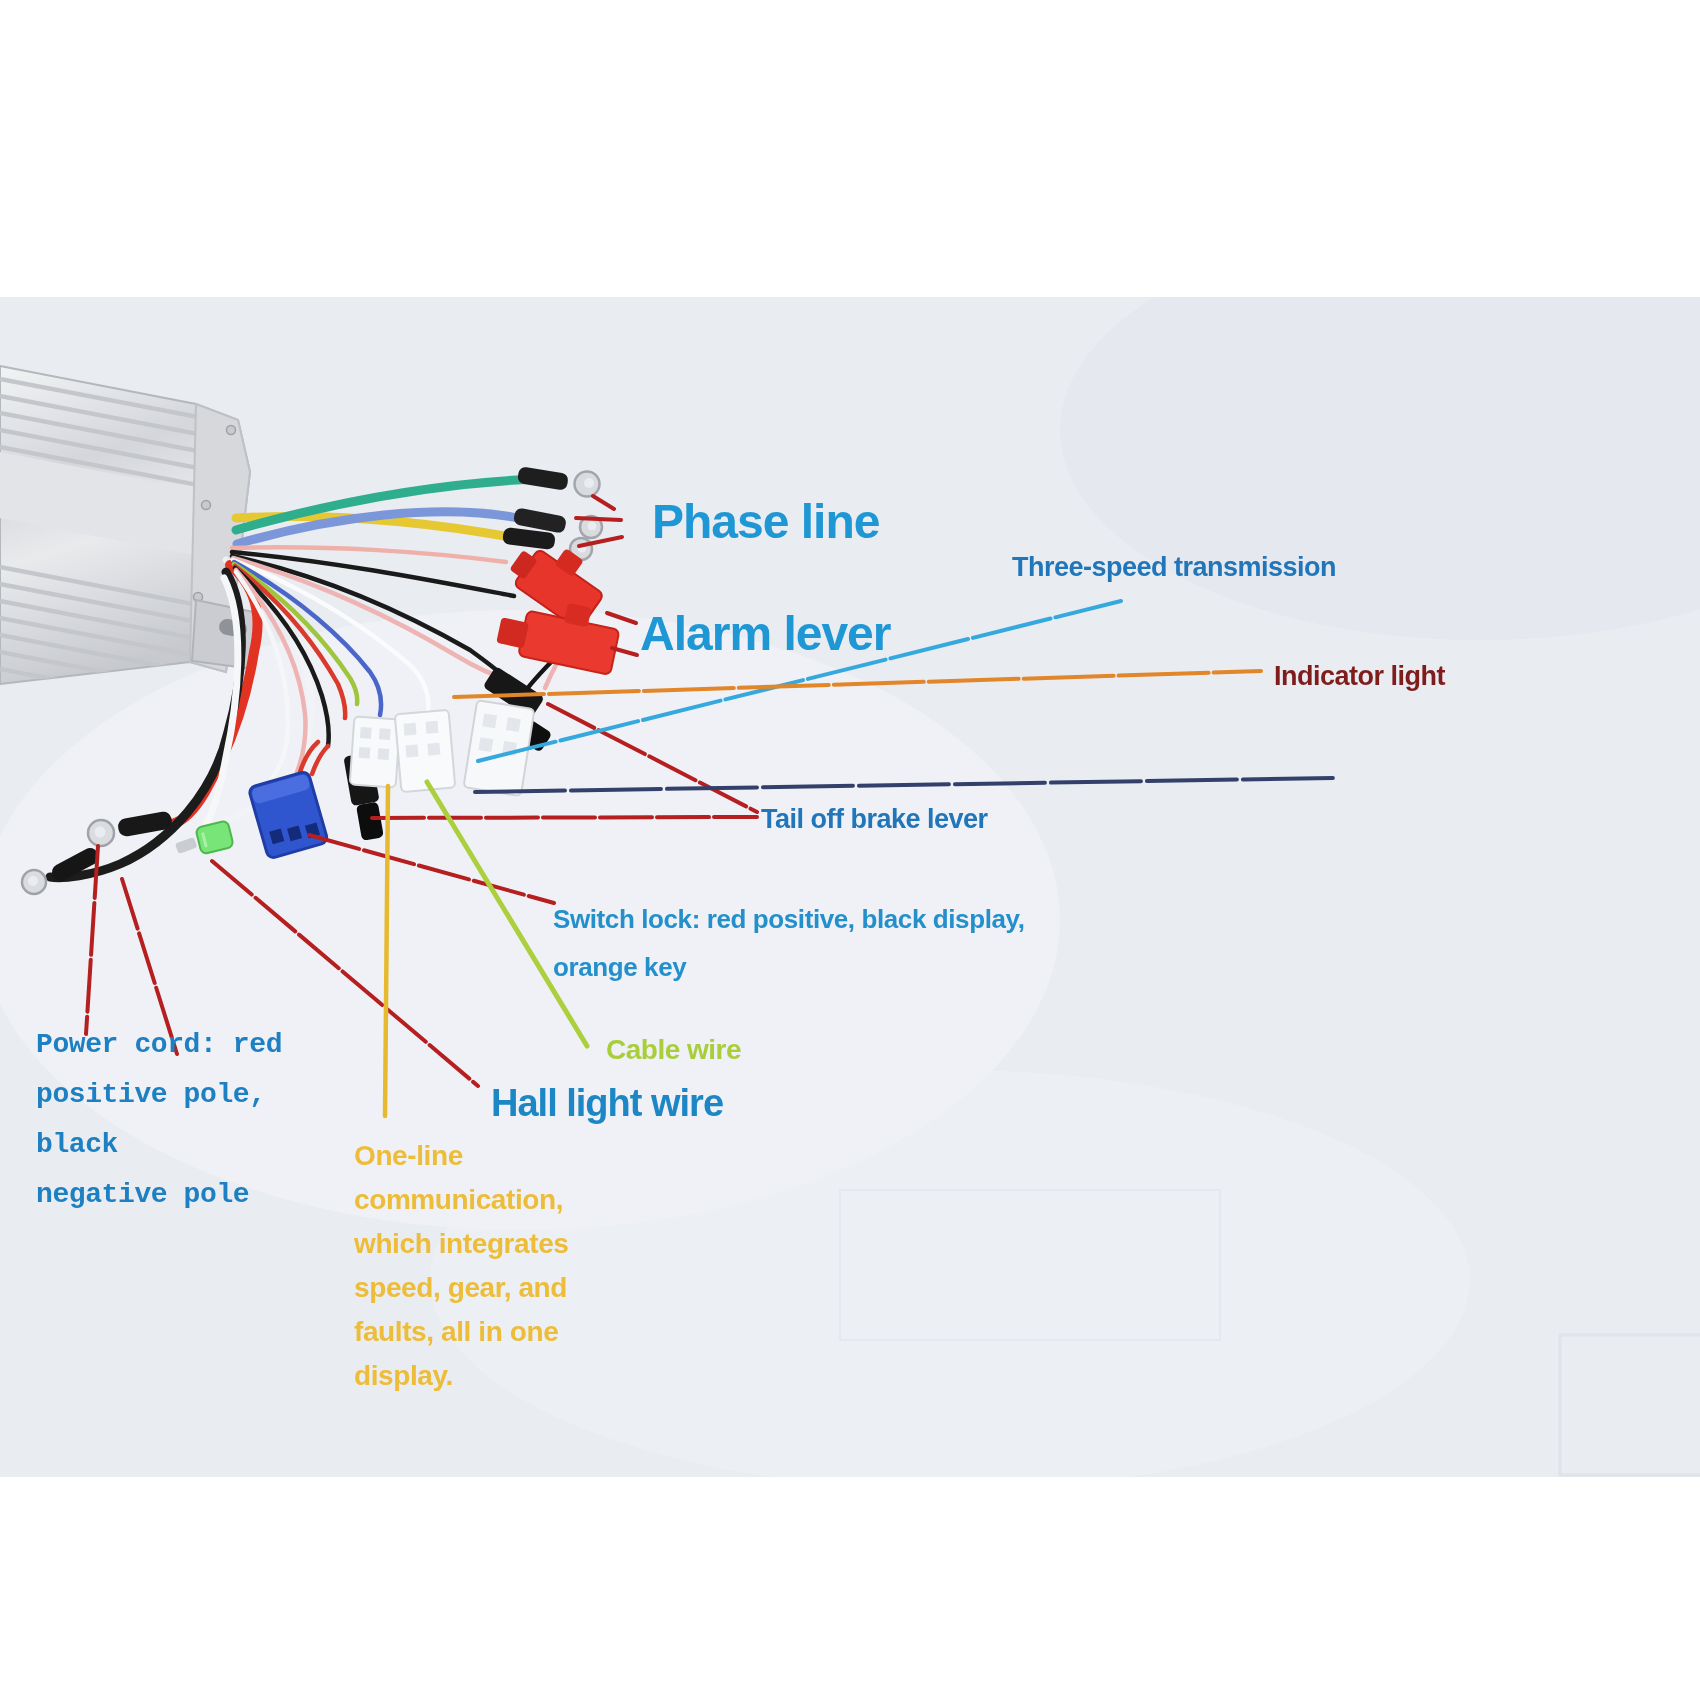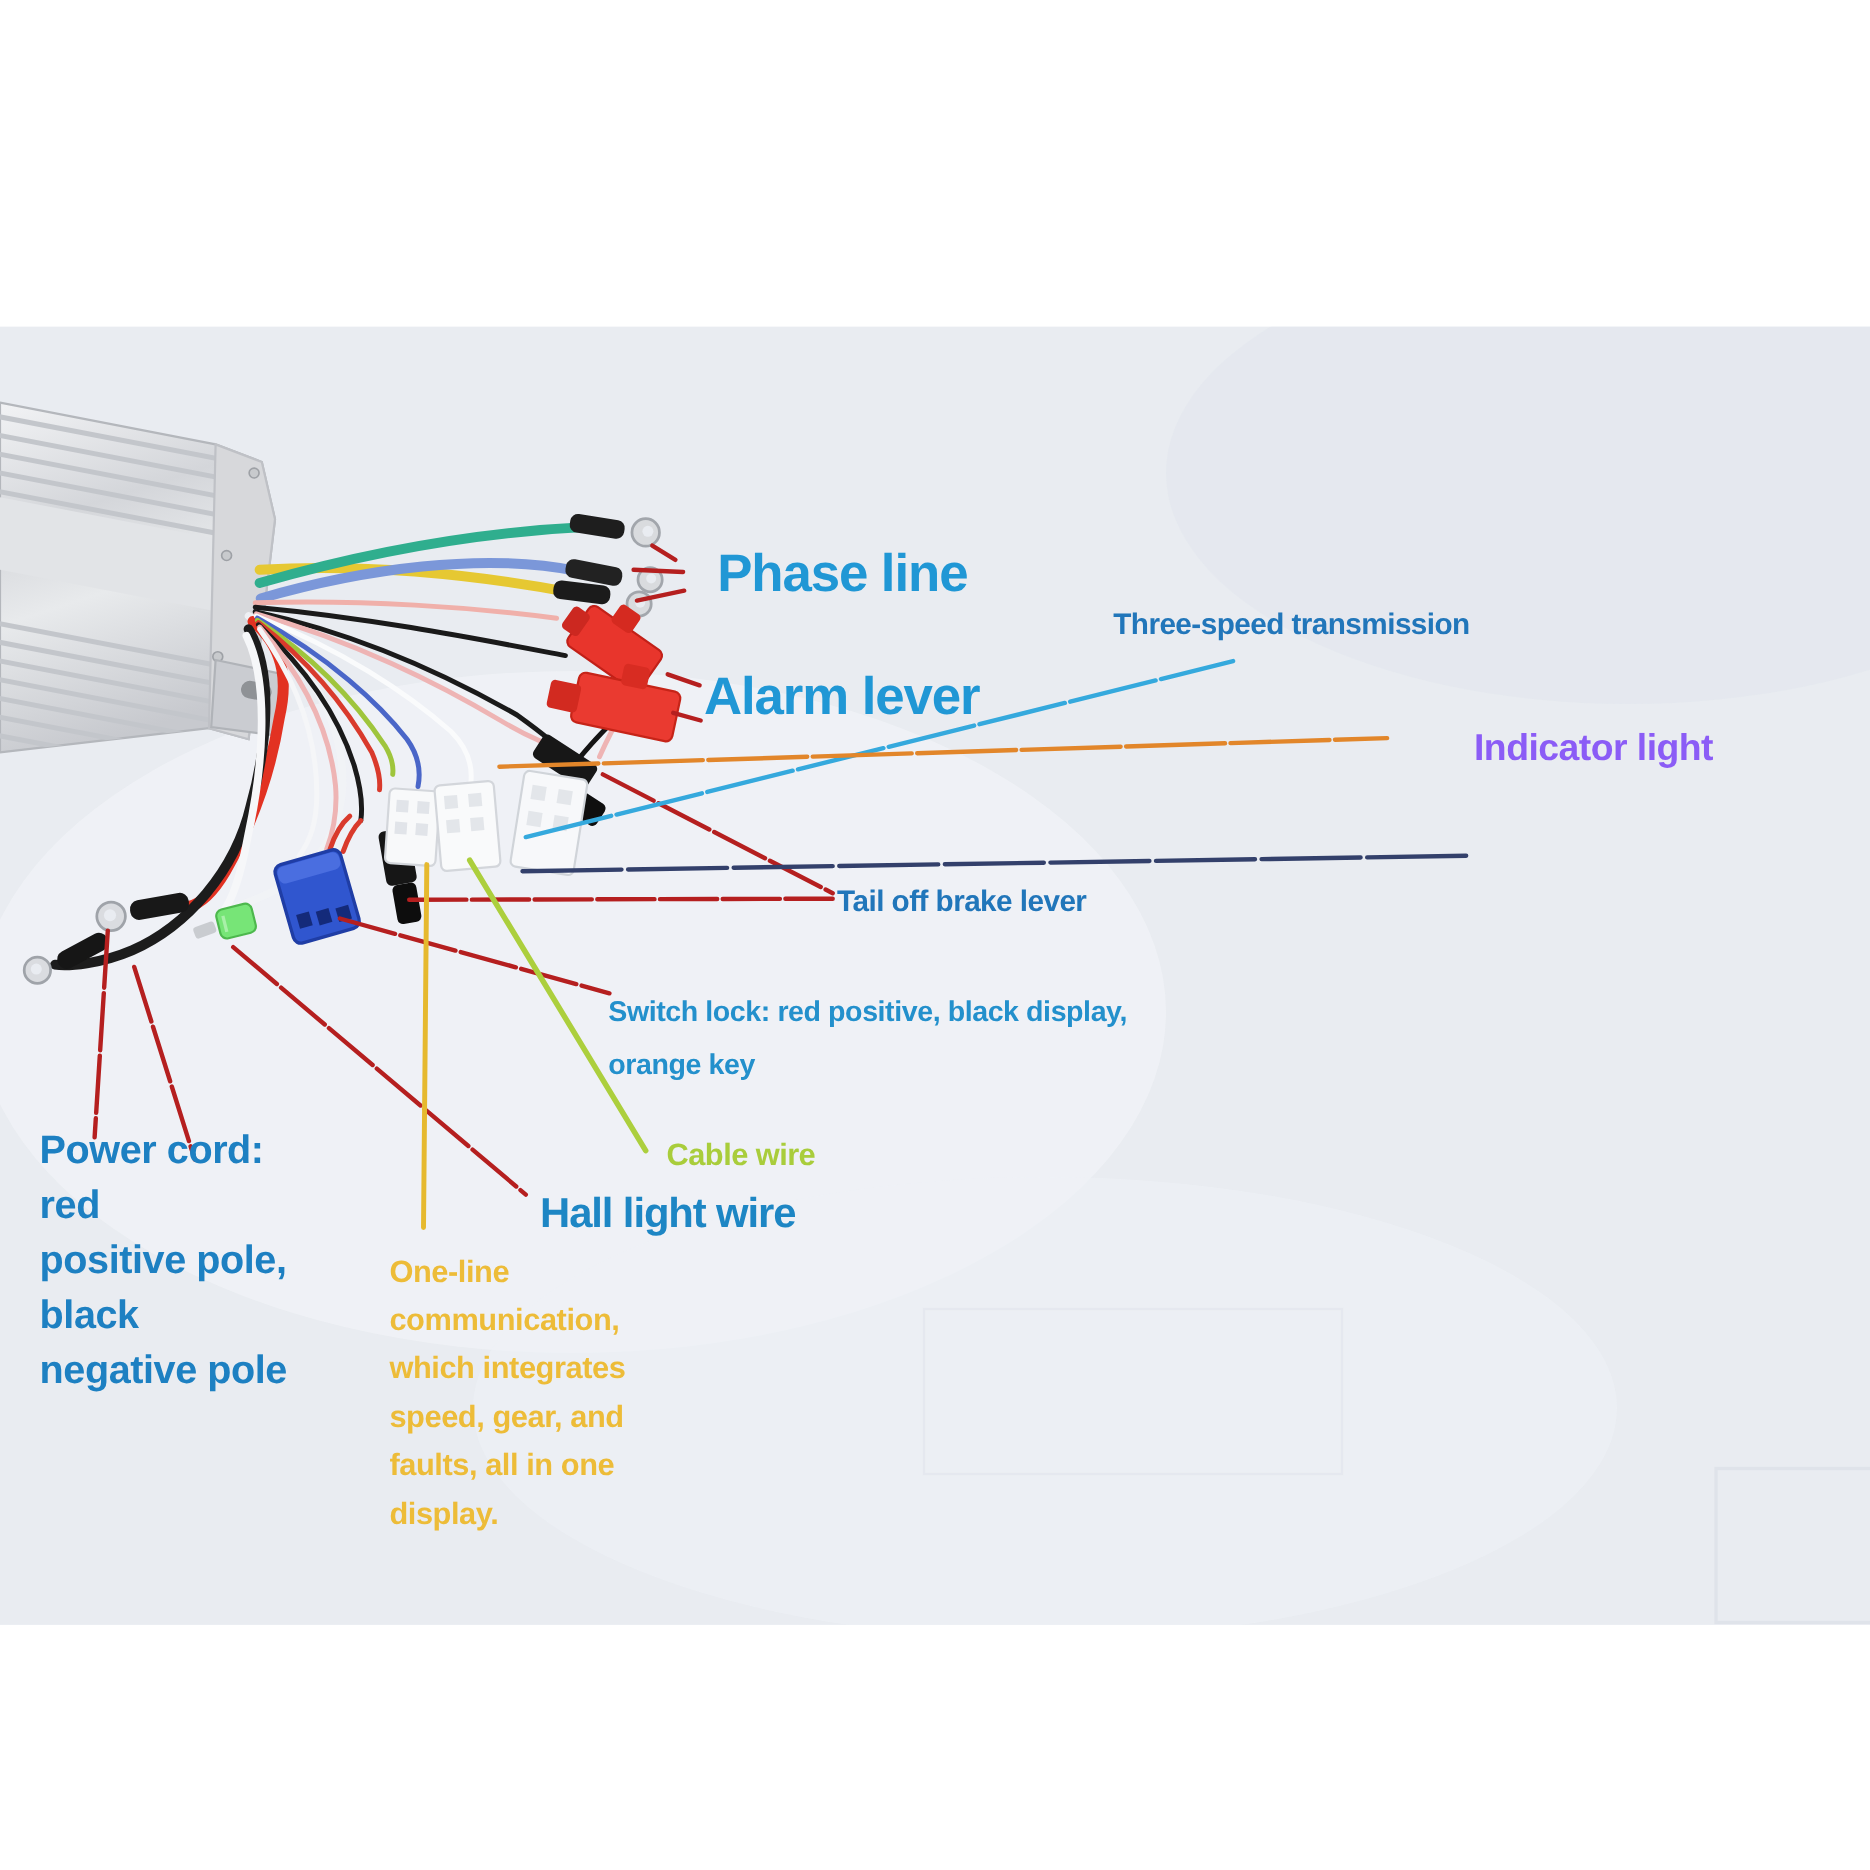--- a/index.html
+++ b/index.html
@@ -4,29 +4,29 @@
 <style>
   html,body{margin:0;padding:0;background:#ffffff;}
   #stage{position:relative;width:1700px;height:1700px;background:#ffffff;overflow:hidden;
          font-family:"Liberation Sans", sans-serif;}
   #photo{position:absolute;left:0;top:297px;width:1700px;height:1180px;background:#e9ecf1;}
   #photo svg{position:absolute;left:0;top:0;}
   .lbl{position:absolute;font-weight:bold;white-space:pre-line;line-height:1.15;}
   .lbl-phase    {left:612px;top:494px;font-size:48px;letter-spacing:-1px;color:#2097d5;margin-left:40px;}
   .lbl-alarm    {left:640px;top:606px;font-size:48px;letter-spacing:-1px;color:#2097d5;}
   .lbl-threespeed{left:1012px;top:552px;font-size:27px;letter-spacing:-0.5px;color:#2176ba;}
-  .lbl-indicator{left:1340px;top:661px;font-size:34px;letter-spacing:-0.5px;color:#8b5cf6;}
+  .lbl-indicator{left:1274px;top:661px;font-size:27px;letter-spacing:-0.5px;color:#7f1d1d;}
   .lbl-throttle {left:1352px;top:756px;font-size:44px;letter-spacing:-1px;color:#8494c4;}
   .lbl-poweroff {left:761px;top:804px;font-size:27px;letter-spacing:-0.5px;color:#2176ba;}
   .lbl-switchlock{left:553px;top:895px;font-size:26px;letter-spacing:-0.4px;color:#2390cc;
                   line-height:48px;width:560px;}
   .lbl-hallwire {left:606px;top:1034px;font-size:28px;letter-spacing:-0.5px;color:#a9cd3b;}
   .lbl-taillight{left:491px;top:1082px;font-size:38px;letter-spacing:-1px;color:#1d86c4;}
-  .lbl-powercord{left:36px;top:1020px;font-size:36px;letter-spacing:-0.4px;color:#1d80c2;
-                 line-height:50px;width:250px;}
+  .lbl-powercord{left:36px;top:1020px;font-size:28px;letter-spacing:-0.4px;color:#1d80c2;
+                 line-height:50px;width:250px;font-family:Liberation Mono, monospace;}
   .lbl-oneline  {left:354px;top:1134px;font-size:28px;letter-spacing:-0.4px;color:#edbc38;
                  line-height:44px;width:240px;}
 </style>
 </head>
 <body>
 
 <div id="stage">
   <div id="photo">
 
     <svg width="1700" height="1180" viewBox="0 297 1700 1180">

